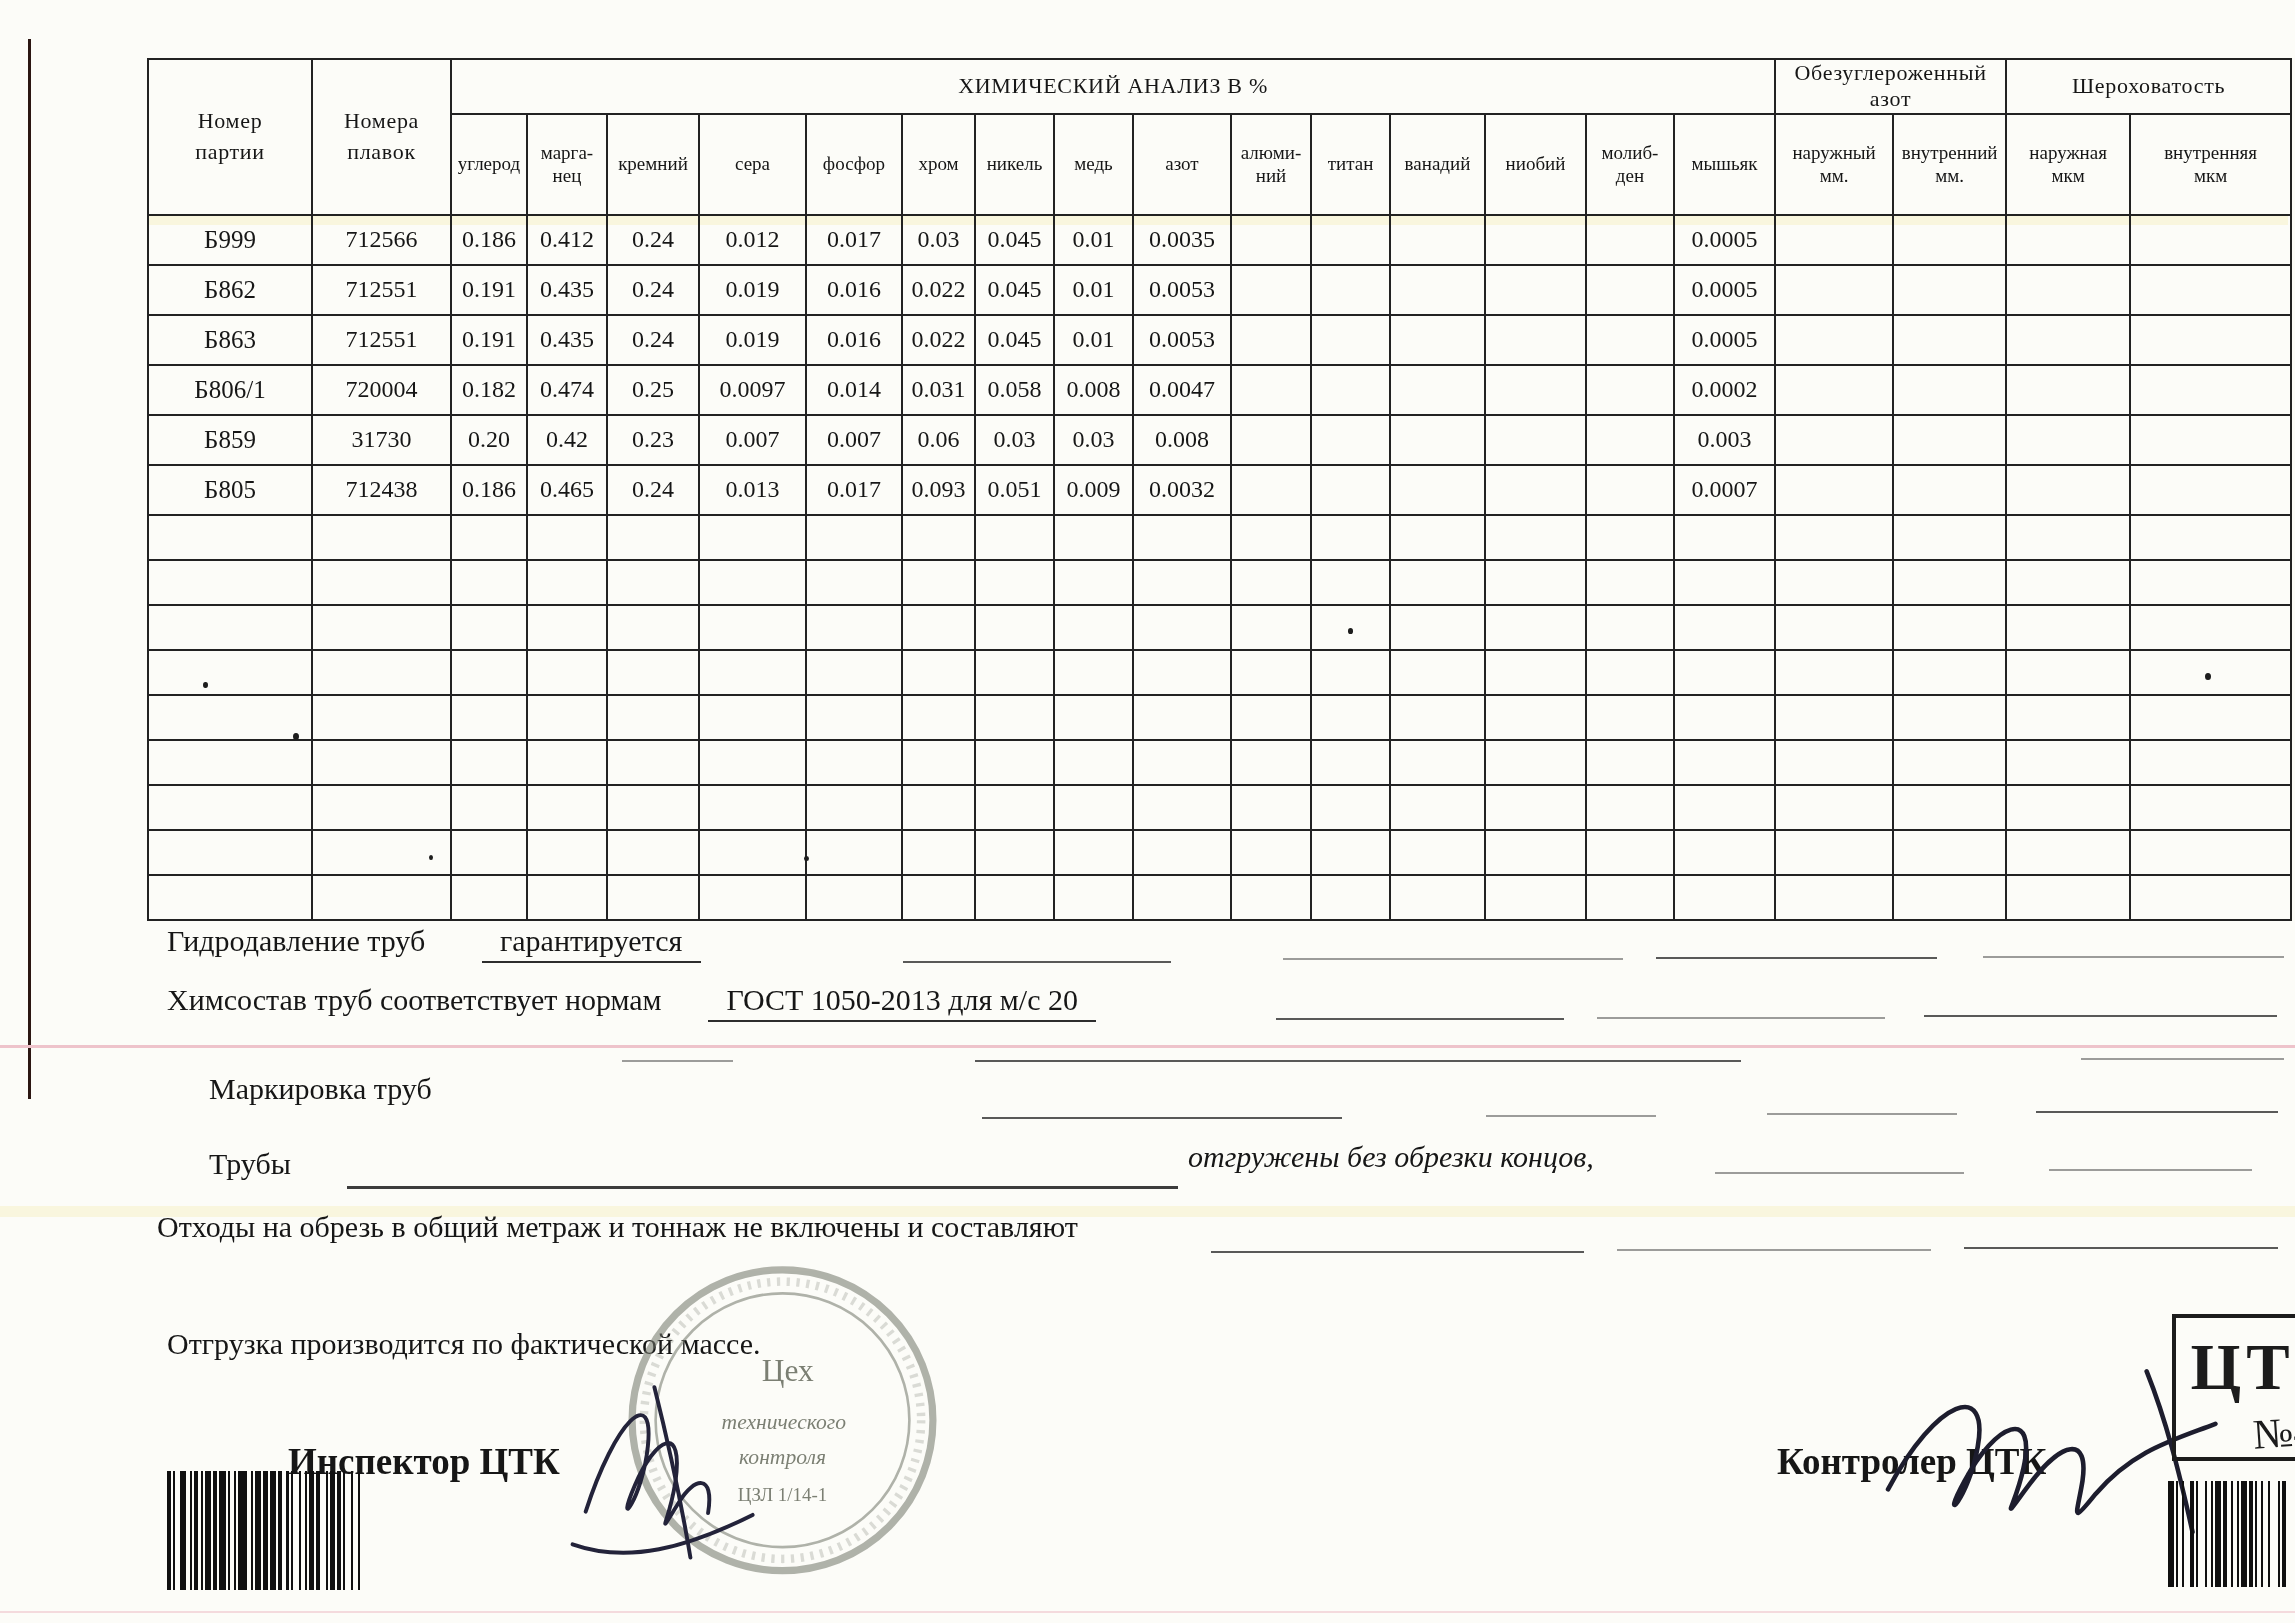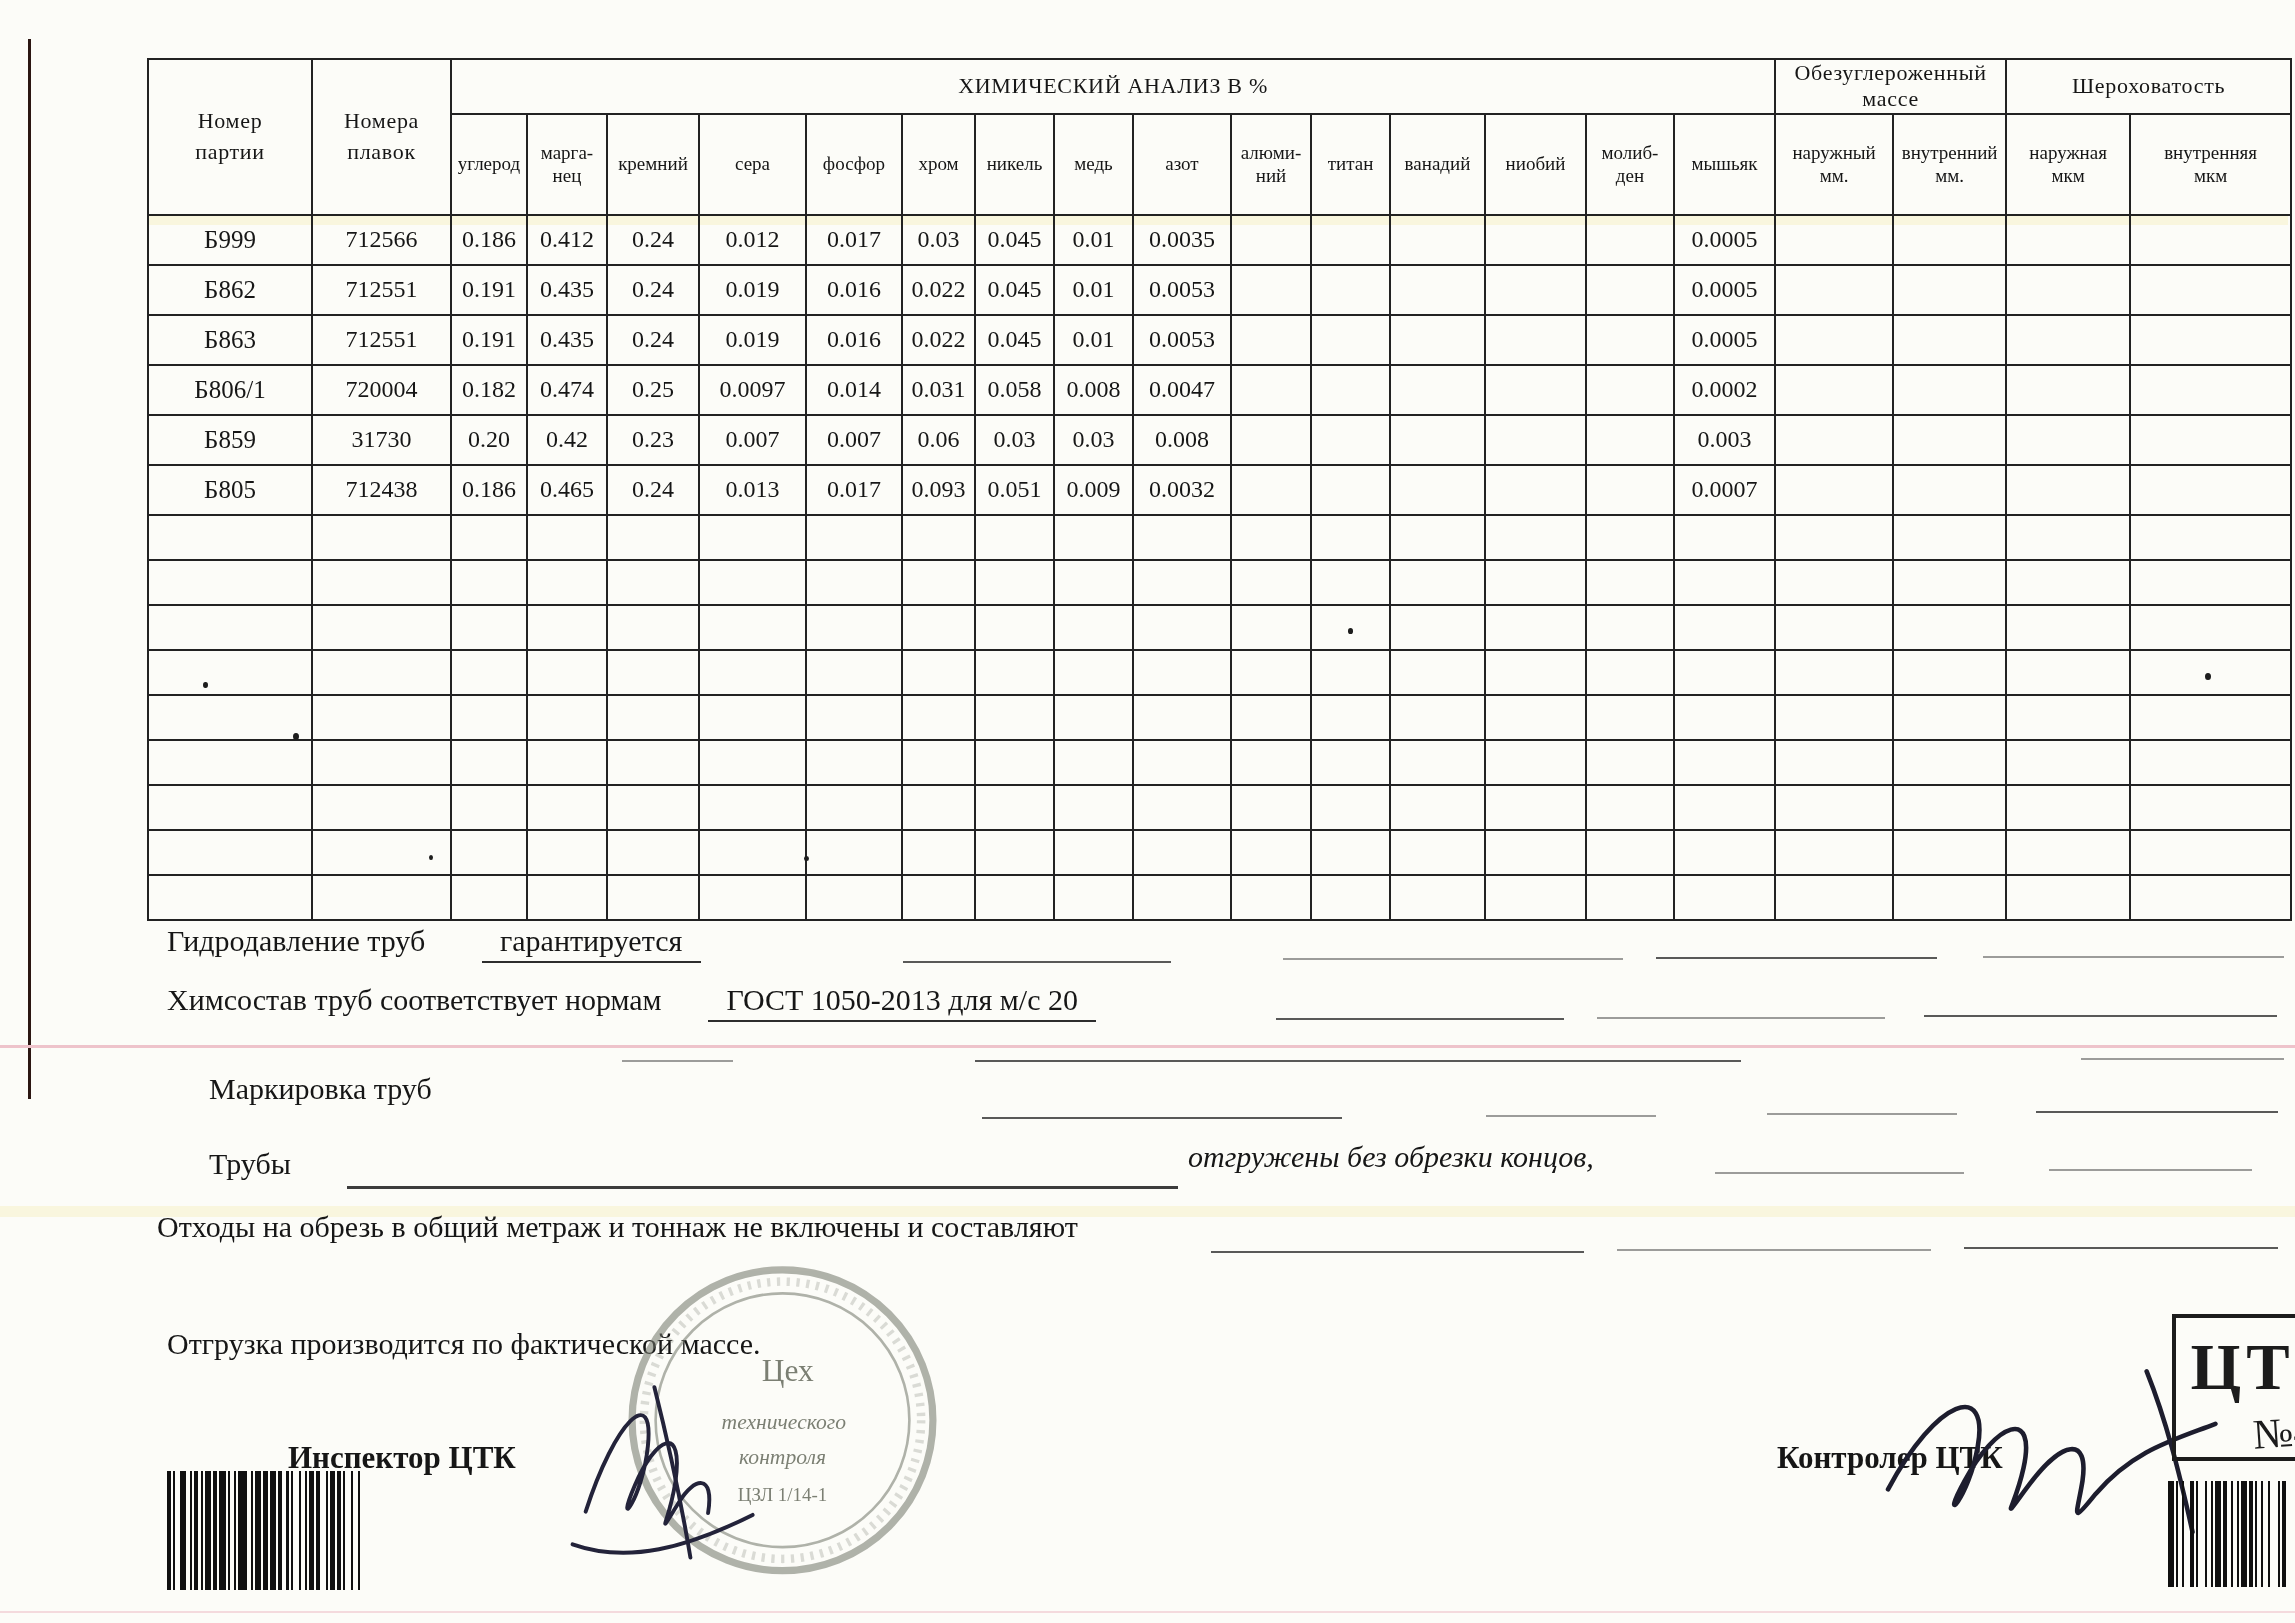--- a/index.html
+++ b/index.html
@@ -37,21 +37,21 @@
   .edge-line{left:28px;top:39px;width:3.3px;height:1060px;background:#2b1612;}
   .band{background:#f6f0c9;opacity:.55;}
   .pink-line{background:#eec3cb;}
   .dot{position:absolute;background:#1d1d1d;border-radius:50%;}
   .fill-line{position:absolute;height:2px;background:#3c3c3c;opacity:.85;}
   .fill-line.faint{opacity:.5;}
   
   .note{position:absolute;font-size:30px;white-space:nowrap;}
   .note.big{font-size:30px;}
   .note .uval{border-bottom:2px solid #2d2d2d;padding:0 18.3px 3.9px 18.3px;}
-  .sig-label{position:absolute;font-size:31px;font-weight:bold;white-space:nowrap;font-family:Liberation Serif, serif;}
+  .sig-label{position:absolute;font-size:37px;font-weight:bold;white-space:nowrap;font-family:Liberation Serif, serif;}
   
   .box-stamp{
     position:absolute;left:2172px;top:1314px;width:164px;height:139px;
     border:4.6px solid #1c1c1c;color:#1c1c1c;
   }
   .box-stamp .cttk{position:absolute;left:14.4px;top:11.8px;font-size:65px;font-weight:bold;letter-spacing:5.2px;}
   .box-stamp .num{position:absolute;right:5.2px;bottom:1.3px;font-size:42px;transform:rotate(-4deg);}
   
   .barcode{position:absolute;display:flex;align-items:stretch;overflow:hidden;}
   .barcode .bar{background:#101010;height:100%;flex:0 0 auto;}
@@ -93,21 +93,21 @@
     <col style="width:161px">
   </colgroup>
   <thead>
     <tr class="h1">
       <th rowspan="2" class="side">Номер
 партии</th>
       <th rowspan="2" class="side">Номера
 плавок</th>
       <th colspan="15">ХИМИЧЕСКИЙ АНАЛИЗ В  %</th>
       <th colspan="2" class="groupsm">Обезуглероженный
-массе</th>
+азот</th>
       <th colspan="2" class="groupsm">Шероховатость</th>
     </tr>
     <tr class="h2" id="h2-row">
         <th>углерод</th>
         <th>марга-
 нец</th>
         <th>кремний</th>
         <th>сера</th>
         <th>фосфор</th>
         <th>хром</th>

